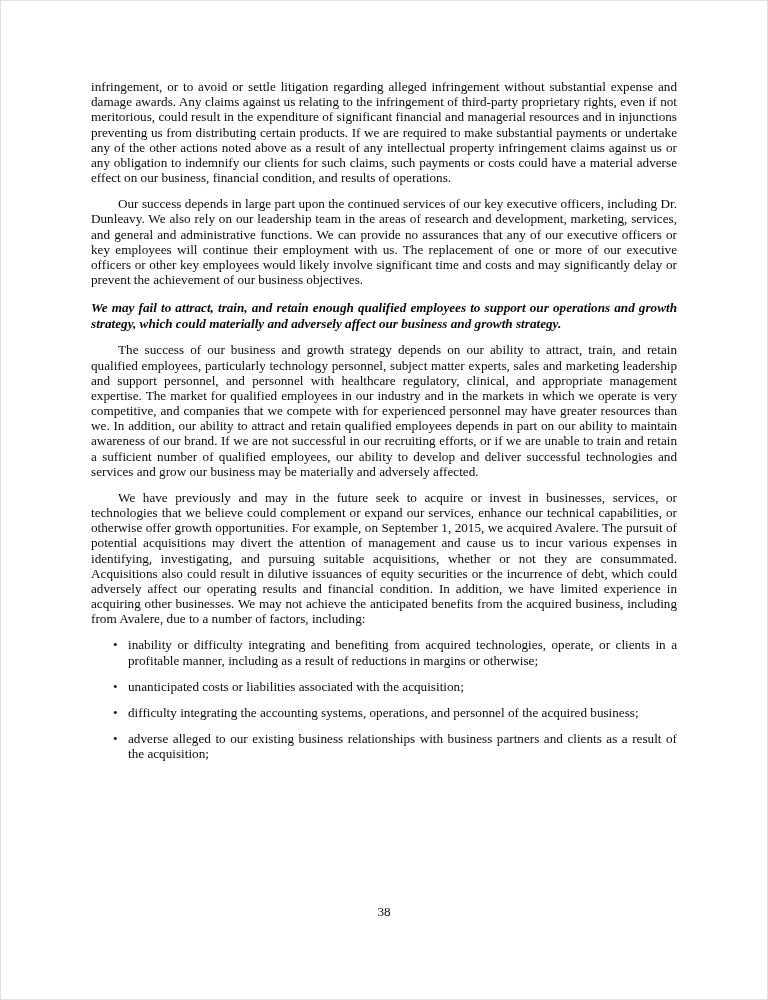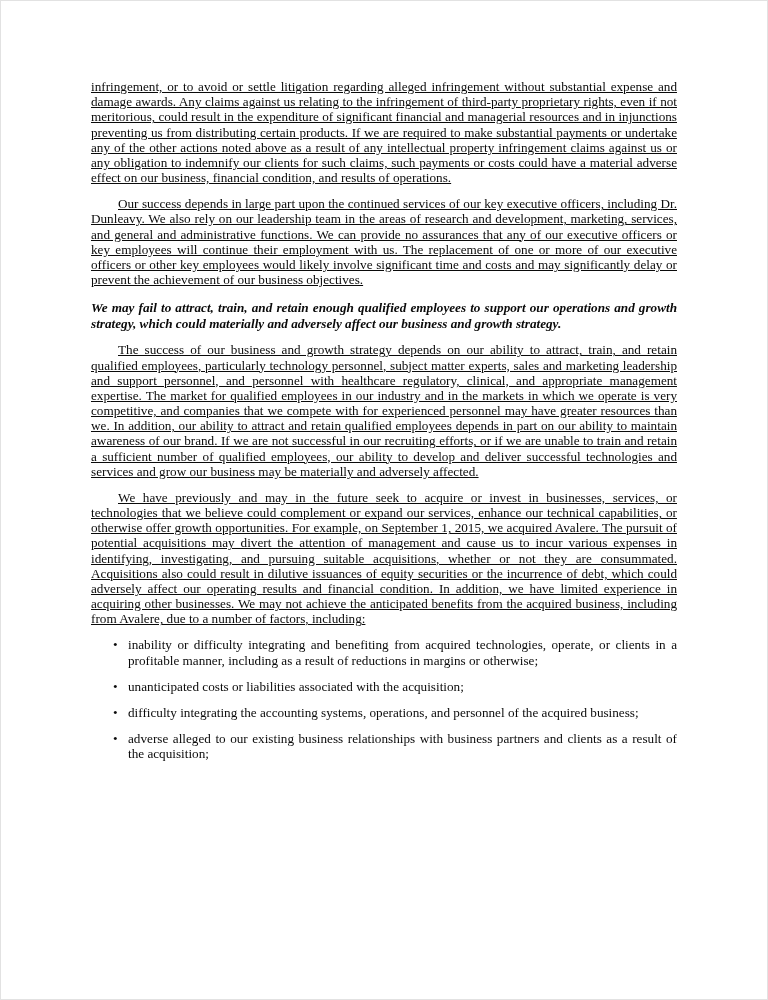--- a/index.html
+++ b/index.html
@@ -17,21 +17,20 @@
     background: #ffffff;
     border: 1px solid #e2e2e2;
     padding: 78px 90px 0 90px;
     overflow: hidden;
   }
   .para {
     font-size: 13.2px;
     line-height: 1.15;
     text-align: justify;
     margin-bottom: 11px;
-    text-decoration: underline;
   }
   .para.indent {
     text-indent: 27px;
   }
   .risk-heading {
     font-size: 13.2px;
     line-height: 1.18;
     font-weight: bold;
     font-style: italic;
     text-align: justify;
@@ -93,14 +92,15 @@
     <li class="bullet-item">
       <span class="bullet-marker">•</span>
       <span class="bullet-text">difficulty integrating the accounting systems, operations, and personnel of the acquired business;</span>
     </li>
     <li class="bullet-item">
       <span class="bullet-marker">•</span>
       <span class="bullet-text">adverse alleged to our existing business relationships with business partners and clients as a result of the acquisition;</span>
     </li>
   </ul>
 
+  <div class="page-number">38</div>
 
 </div>
 
 </body></html>

